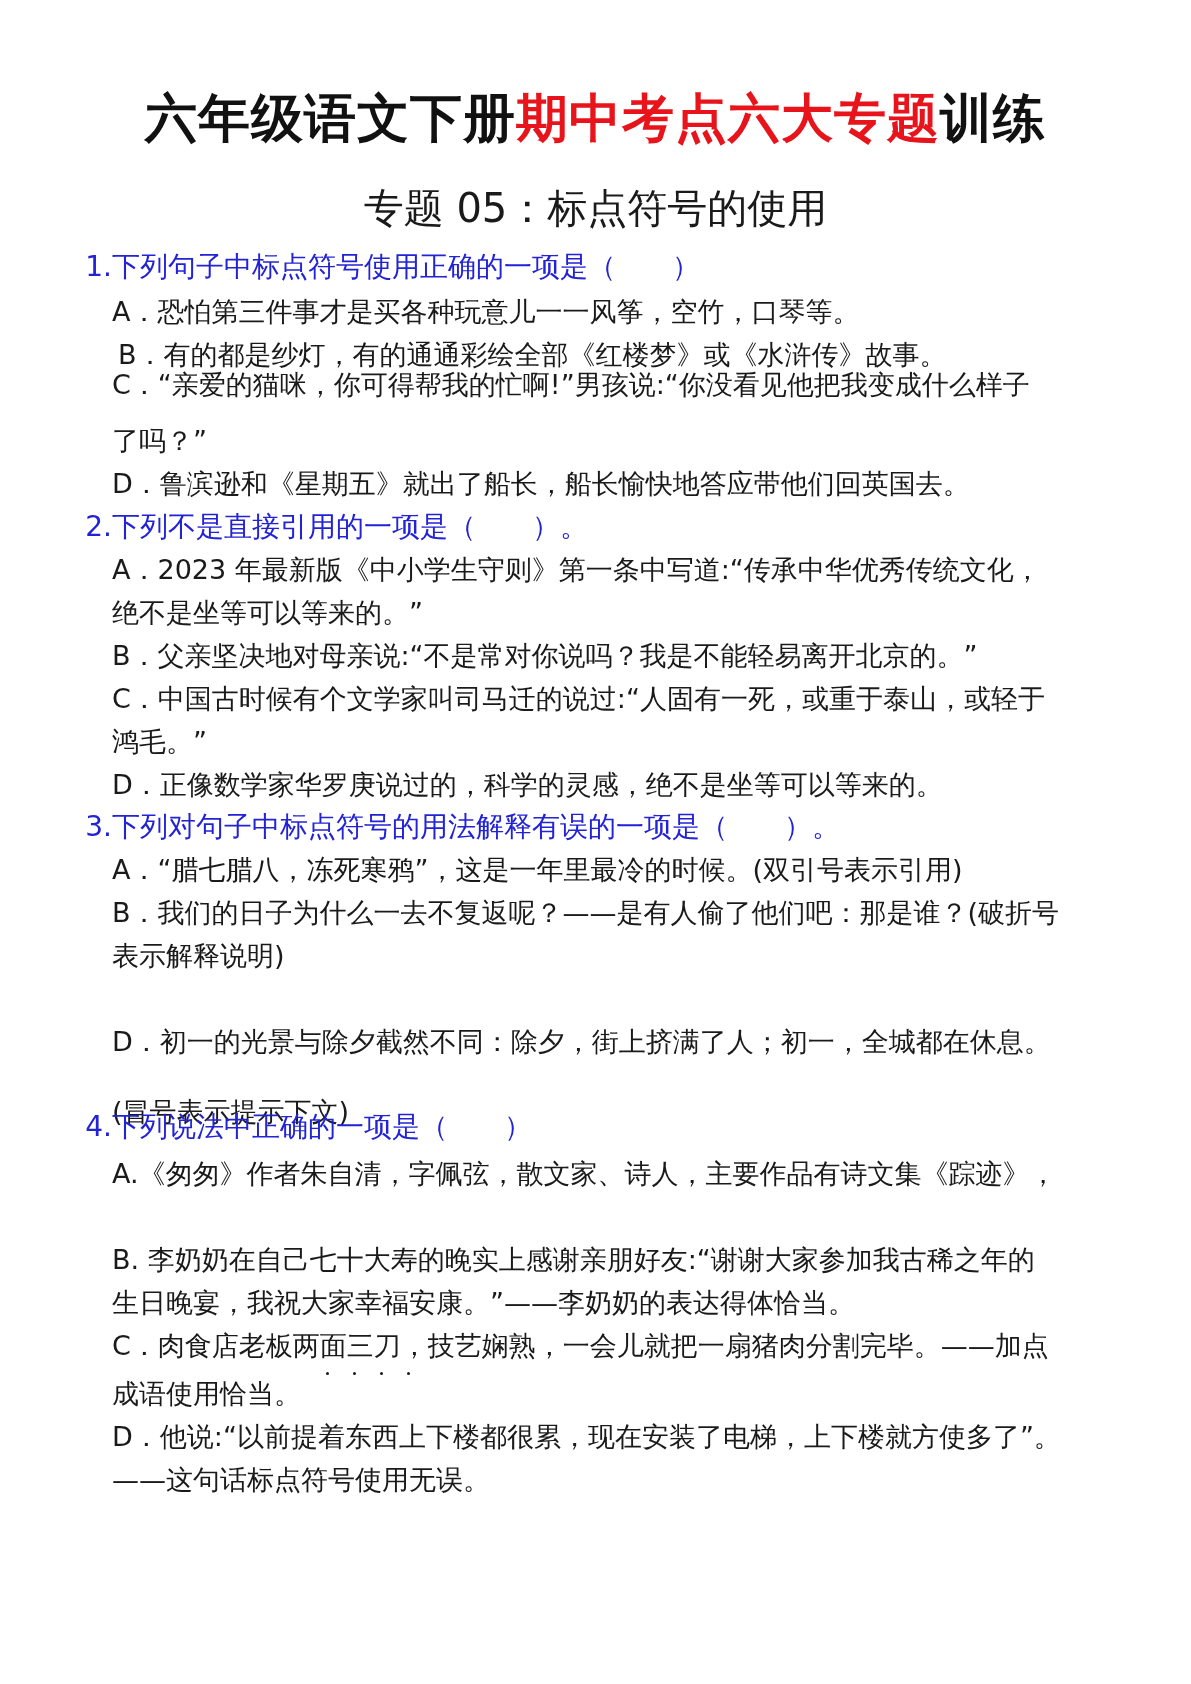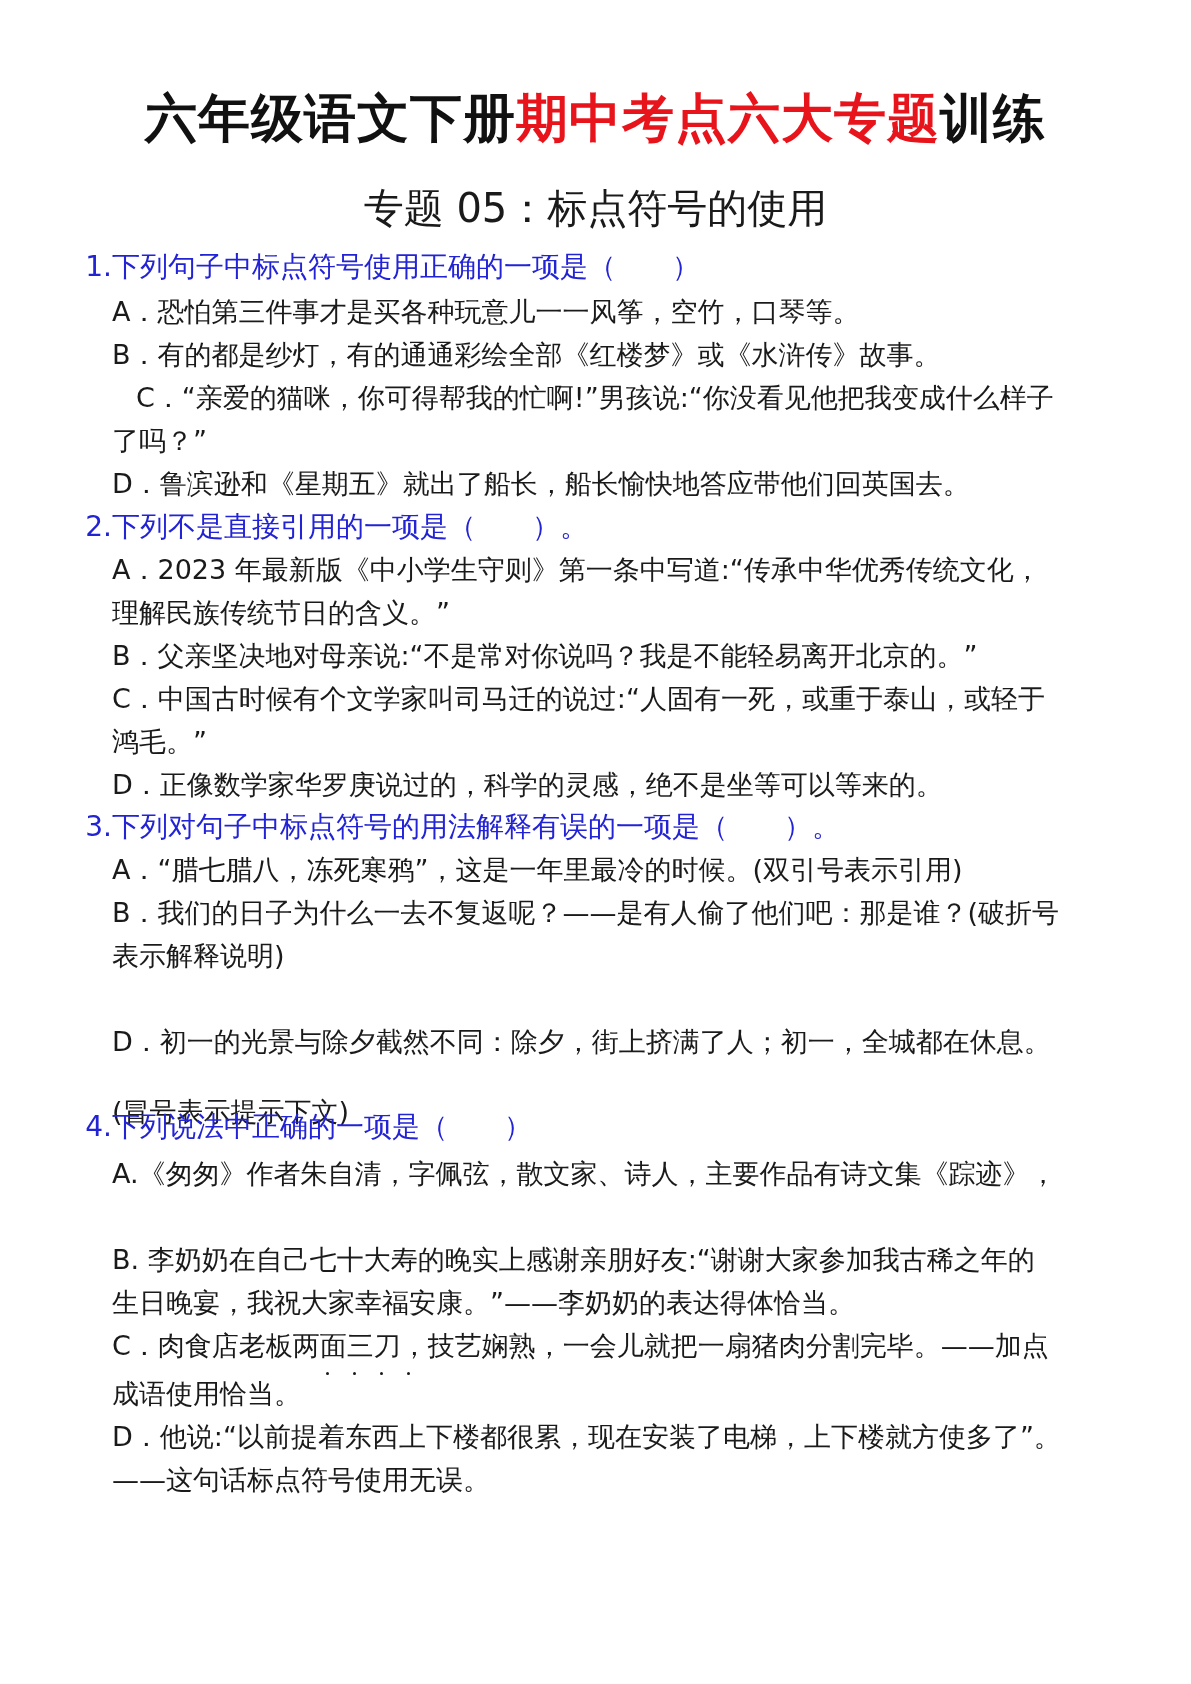--- a/index.html
+++ b/index.html
@@ -74,30 +74,30 @@
   <div class="main-title">
     <span class="black">六年级语文下册</span><span class="red">期中考点六大专题</span><span class="black">训练</span>
   </div>
 
   <div class="sub-title">专题 05：标点符号的使用</div>
 
   <div class="line q qline" style="top:250px;">
     <span class="num">1.</span><span>下列句子中标点符号使用正确的一项是（　　）</span>
   </div>
   <div class="line opt" style="top:295px;">A．恐怕第三件事才是买各种玩意儿一一风筝，空竹，口琴等。</div>
-  <div class="line opt" style="top:338px;">B．有的都是纱灯，有的通通彩绘全部《红楼梦》或《水浒传》故事。</div>
-  <div class="line opt" style="top:381px;margin-left:24px;">C．“亲爱的猫咪，你可得帮我的忙啊!”男孩说:“你没看见他把我变成什么样子</div>
+  <div class="line opt" style="top:338px;margin-left:6px;">B．有的都是纱灯，有的通通彩绘全部《红楼梦》或《水浒传》故事。</div>
+  <div class="line opt" style="top:368px;">C．“亲爱的猫咪，你可得帮我的忙啊!”男孩说:“你没看见他把我变成什么样子</div>
   <div class="line cont" style="top:424px;">了吗？”</div>
   <div class="line opt" style="top:467px;">D．鲁滨逊和《星期五》就出了船长，船长愉快地答应带他们回英国去。</div>
 
   <div class="line q qline" style="top:510px;">
     <span class="num">2.</span><span>下列不是直接引用的一项是（　　）。</span>
   </div>
   <div class="line opt" style="top:553px;">A．2023 年最新版《中小学生守则》第一条中写道:“传承中华优秀传统文化，</div>
-  <div class="line cont" style="top:596px;">理解民族传统节日的含义。”</div>
+  <div class="line cont" style="top:596px;">绝不是坐等可以等来的。”</div>
   <div class="line opt" style="top:639px;">B．父亲坚决地对母亲说:“不是常对你说吗？我是不能轻易离开北京的。”</div>
   <div class="line opt" style="top:682px;">C．中国古时候有个文学家叫司马迁的说过:“人固有一死，或重于泰山，或轻于</div>
   <div class="line cont" style="top:725px;">鸿毛。”</div>
   <div class="line opt" style="top:768px;">D．正像数学家华罗庚说过的，科学的灵感，绝不是坐等可以等来的。</div>
 
   <div class="line q qline" style="top:810px;">
     <span class="num">3.</span><span>下列对句子中标点符号的用法解释有误的一项是（　　）。</span>
   </div>
   <div class="line opt" style="top:853px;">A．“腊七腊八，冻死寒鸦”，这是一年里最冷的时候。(双引号表示引用)</div>
   <div class="line opt" style="top:896px;">B．我们的日子为什么一去不复返呢？——是有人偷了他们吧：那是谁？(破折号</div>

